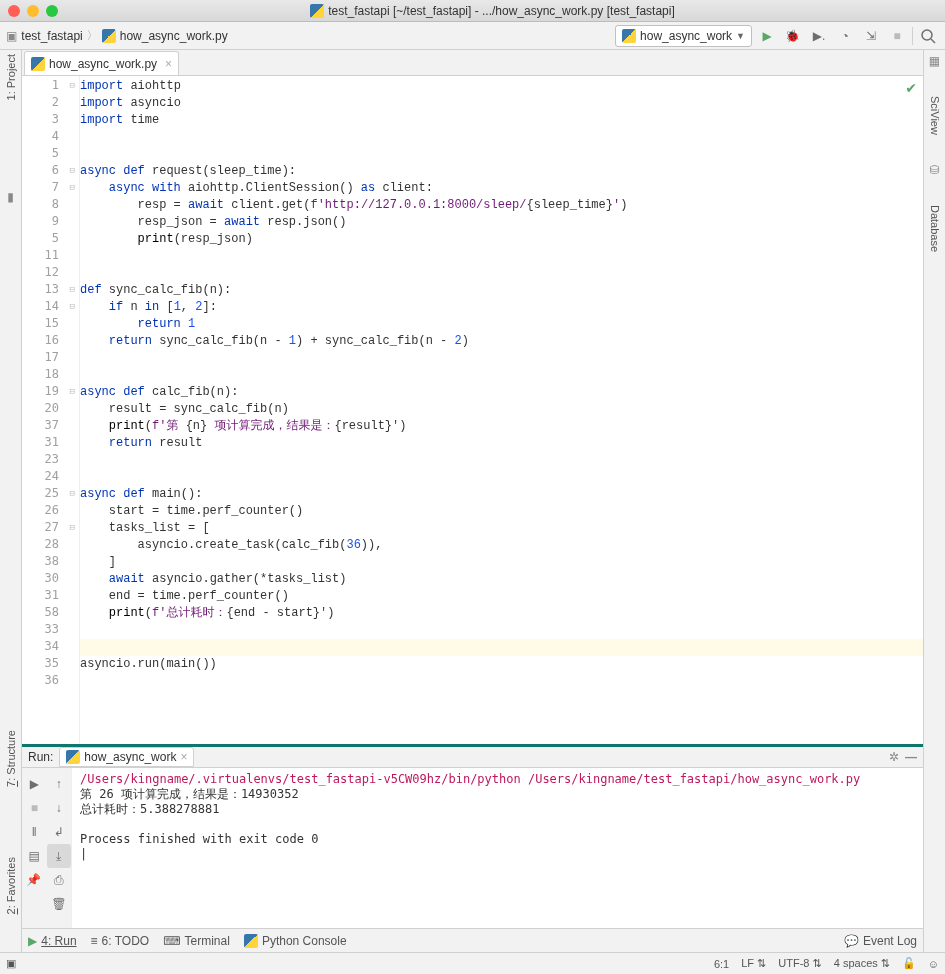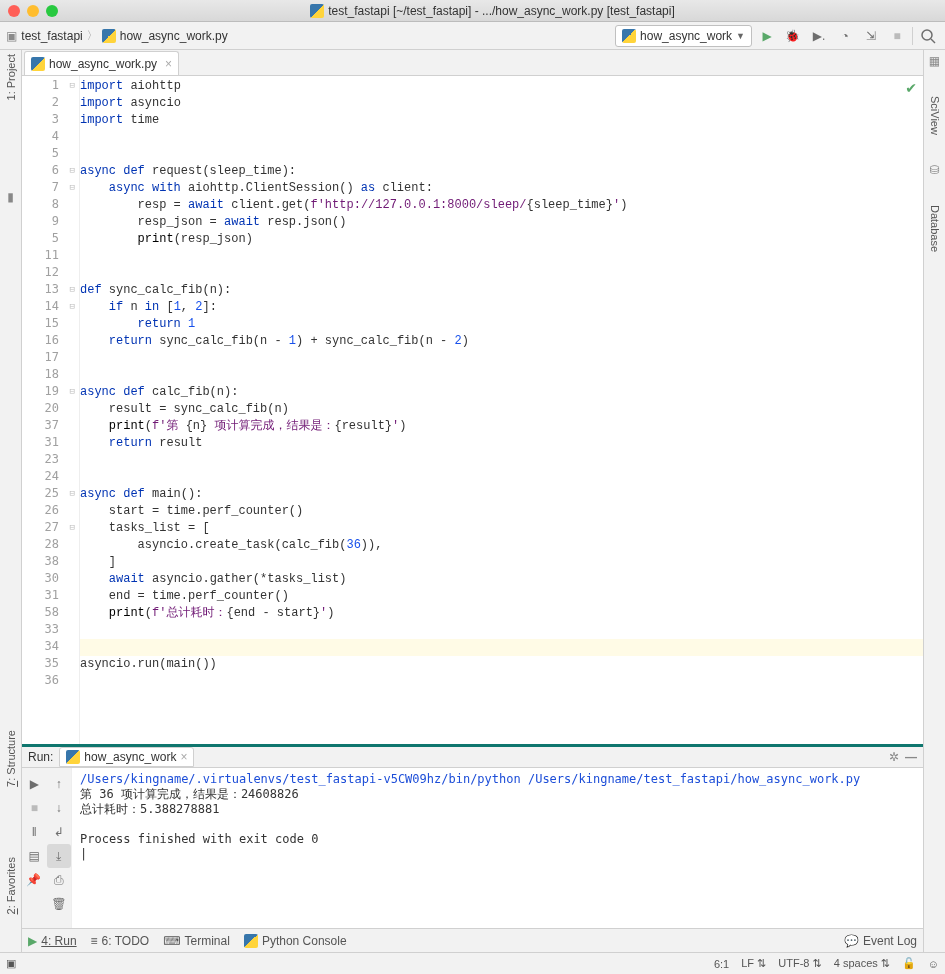--- a/index.html
+++ b/index.html
@@ -36,21 +36,21 @@
   .hl-line{background:#fffbe6;}
   .checkmark{position:absolute;top:4px;right:6px;color:#59a869;font-size:14px;}
   .run-panel-tabs{height:24px;background:#f2f2f2;border-top:3px solid #0f766e;border-bottom:1px solid #d0d0d0;display:flex;align-items:center;padding:0 6px;gap:6px;}
   .run-panel-tabs .title{font-weight:400;}
   .rtab{background:#fff;border:1px solid #d0d0d0;border-radius:3px 3px 0 0;height:20px;display:flex;align-items:center;padding:0 6px;gap:4px;font-size:12px;}
   .run-body{height:160px;display:flex;background:#fff;}
   .run-toolbar{width:50px;border-right:1px solid #eee;display:flex;flex-direction:column;padding:4px 0;background:#f2f2f2;}
   .run-toolbar .row{display:flex;}
   .run-toolbar .cell{width:25px;height:24px;display:flex;align-items:center;justify-content:center;color:#6e6e6e;}
   .run-console{flex:1;padding:4px 8px;font-family:Menlo,Consolas,monospace;font-size:12px;line-height:15px;white-space:pre;color:#333;overflow:hidden;}
-  .run-console .cmd{color:#1d4ed8;}
+  .run-console .cmd{color:#be185d;}
   .bottom-bar{height:24px;background:#f2f2f2;border-top:1px solid #d0d0d0;display:flex;align-items:center;padding:0 6px;gap:14px;font-size:12px;color:#555;}
   .bottom-bar .bb-item{display:flex;align-items:center;gap:4px;}
   .status-bar{height:22px;background:#f2f2f2;border-top:1px solid #d0d0d0;display:flex;align-items:center;padding:0 6px;gap:12px;font-size:11px;color:#555;}
   .status-bar .spacer{flex:1;}
   .pyicon{width:14px;height:14px;display:inline-block;background:linear-gradient(135deg,#3776ab 50%,#ffd43b 50%);border-radius:2px;}
   .foldericon{color:#8a8a8a;}
   .gear{color:#888;}
   .active-tool{background:#d9d9d9;border-radius:3px;}
   svg{display:block;}
 </style>
@@ -188,21 +188,21 @@
         <div class="row">
             <div class="cell">📌</div>
             <div class="cell">⎙</div>
           </div>
         <div class="row">
             <div class="cell"></div>
             <div class="cell">🗑</div>
           </div>
       </div>
       <div class="run-console"><span class="cmd">/Users/kingname/.virtualenvs/test_fastapi-v5CW09hz/bin/python /Users/kingname/test_fastapi/how_async_work.py</span>
-<span>第 36 项计算完成，结果是：24608826</span>
+<span>第 26 项计算完成，结果是：14930352</span>
 <span>总计耗时：5.388278881</span>
 <span></span>
 <span>Process finished with exit code 0</span>
 |</div>
     </div>
 
     <div class="bottom-bar">
       <div class="bb-item">
           <span class="green">▶</span>
           <span><u>4: Run</u></span>

